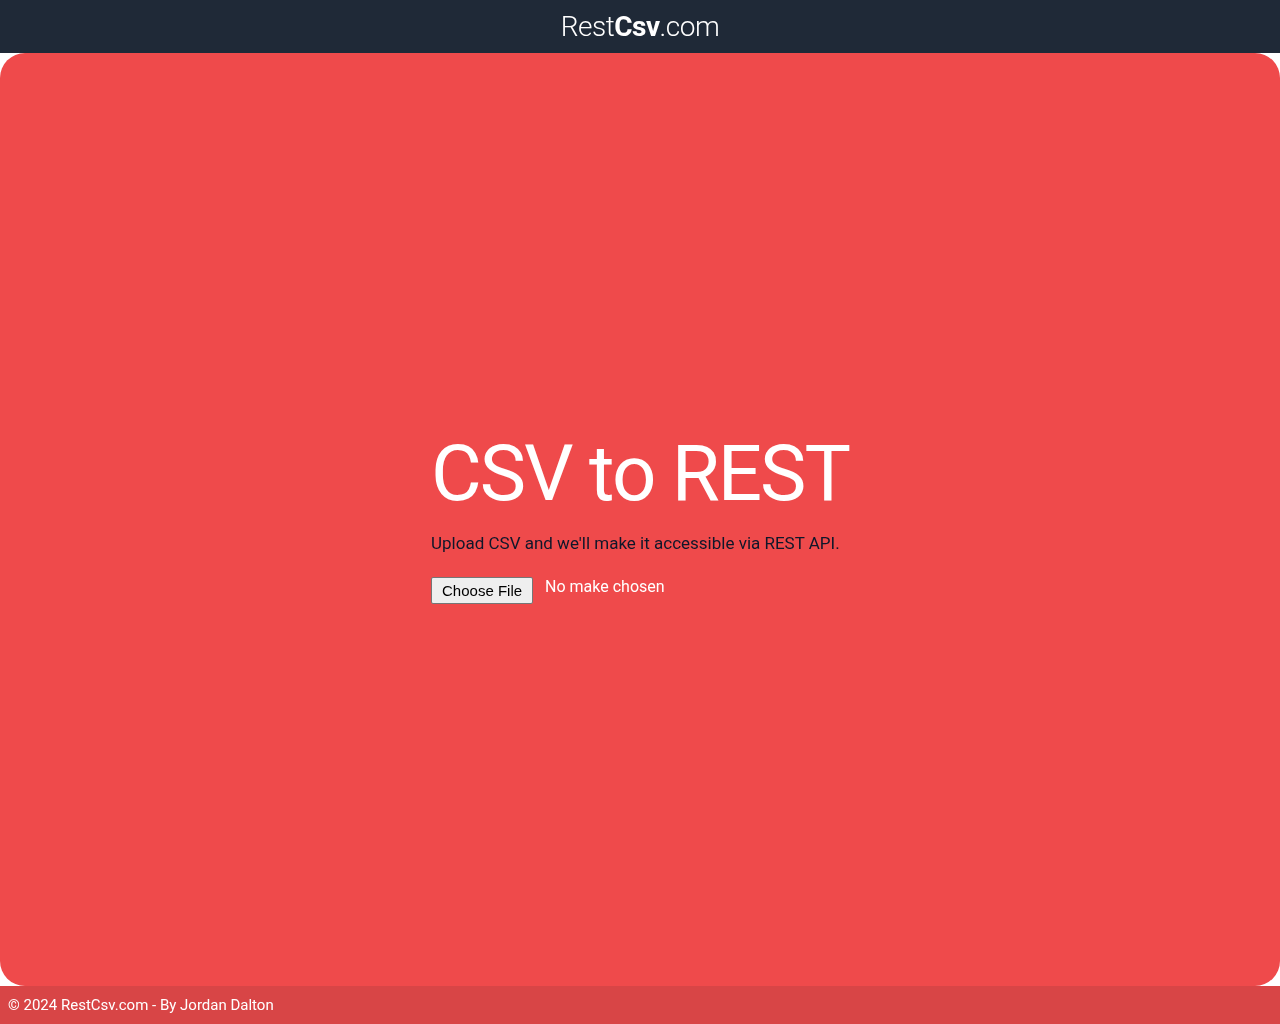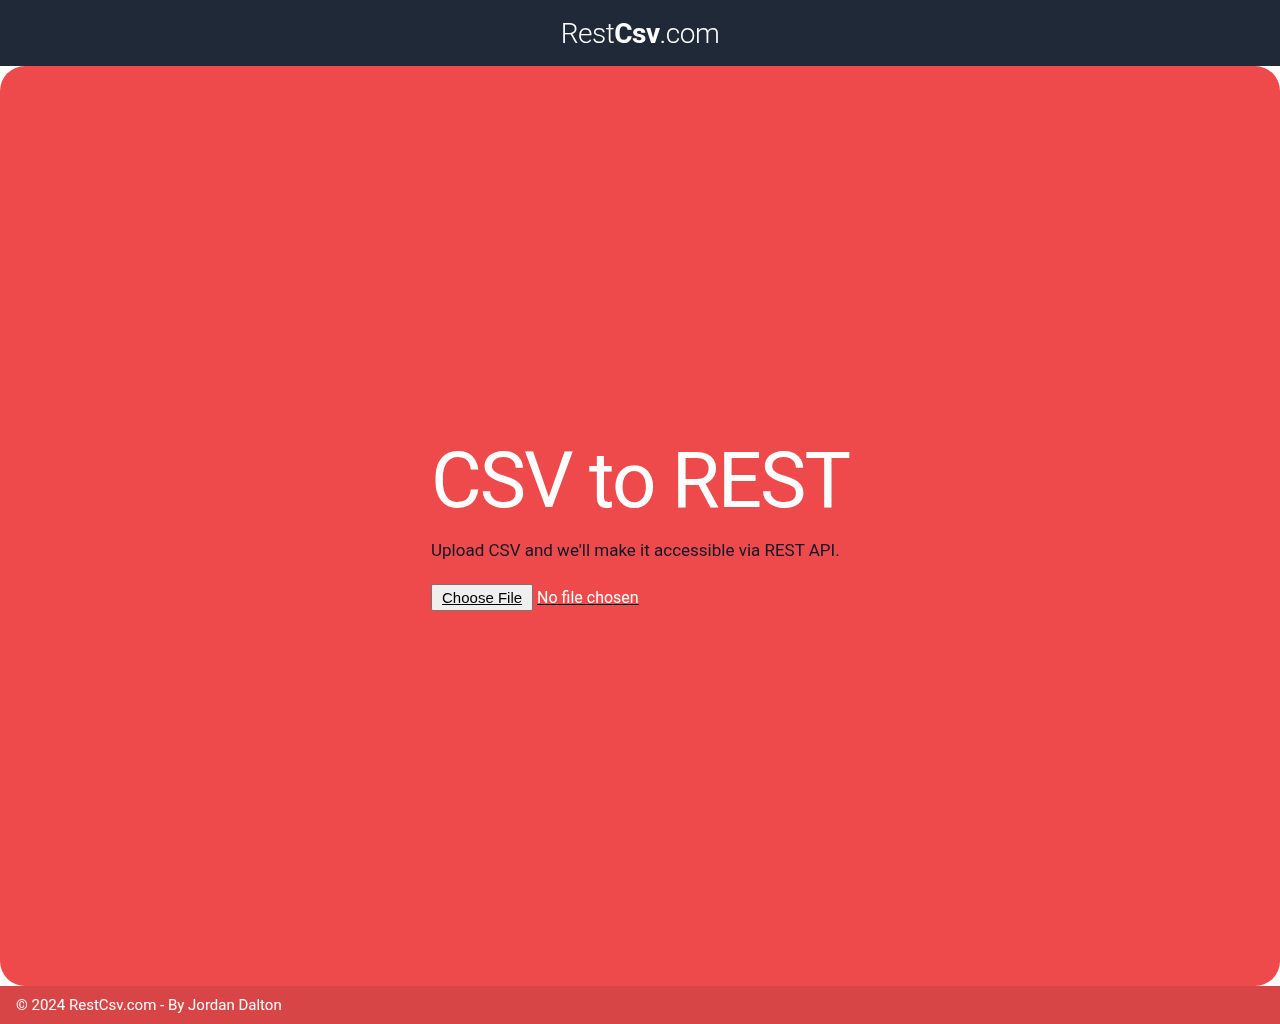--- a/index.html
+++ b/index.html
@@ -12,21 +12,21 @@
       font-family: -apple-system, BlinkMacSystemFont, 'Segoe UI', Roboto, Helvetica, Arial, sans-serif;
       width: 1280px;
       height: 1024px;
       overflow: hidden;
       display: flex;
       flex-direction: column;
     }
     
     .header {
       background-color: #1f2937;
-      height: 66px;
+      height: 53px;
       display: flex;
       align-items: center;
       justify-content: center;
     }
     
     .logo {
       color: #ffffff;
       font-size: 28px;
       font-weight: 300;
       letter-spacing: -0.5px;
@@ -69,62 +69,61 @@
     
     .hero-subtitle {
       color: #0f172a;
       font-size: 17px;
       font-weight: 400;
       margin-bottom: 24px;
     }
     
     .file-input-wrapper {
       display: flex;
-      align-items: center;
-      gap: 4px;
-      text-decoration: underline;
+      align-items: flex-start;
+      gap: 12px;
     }
     
     .choose-file-btn {
       background-color: #efefef;
       border: 1px solid #767676;
       padding: 4px 10px;
       font-size: 15px;
       font-family: Arial, sans-serif;
       cursor: pointer;
       border-radius: 2px;
     }
     
     .file-status {
       color: #ffffff;
       font-size: 16px;
     }
     
     .footer {
       background-color: #d84546;
-      padding: 10px 16px;
+      padding: 10px 8px;
       color: #ffffff;
       font-size: 15px;
     }
   </style>
 </head>
 <body>
 
 <header class="header">
   <div class="logo">
     <span class="logo-part1">Rest</span><span class="logo-part2">Csv</span><span class="logo-part3">.com</span>
   </div>
 </header>
 
 <main class="main">
   <div class="content">
     <h1 class="hero-title">CSV to REST</h1>
     <p class="hero-subtitle">Upload CSV and we'll make it accessible via REST API.</p>
     <div class="file-input-wrapper">
       <button class="choose-file-btn">Choose File</button>
-      <span class="file-status">No file chosen</span>
+      <span class="file-status">No make chosen</span>
     </div>
   </div>
 </main>
 
 <footer class="footer">
   <span>© 2024 RestCsv.com - By Jordan Dalton</span>
 </footer>
 
 </body></html>

